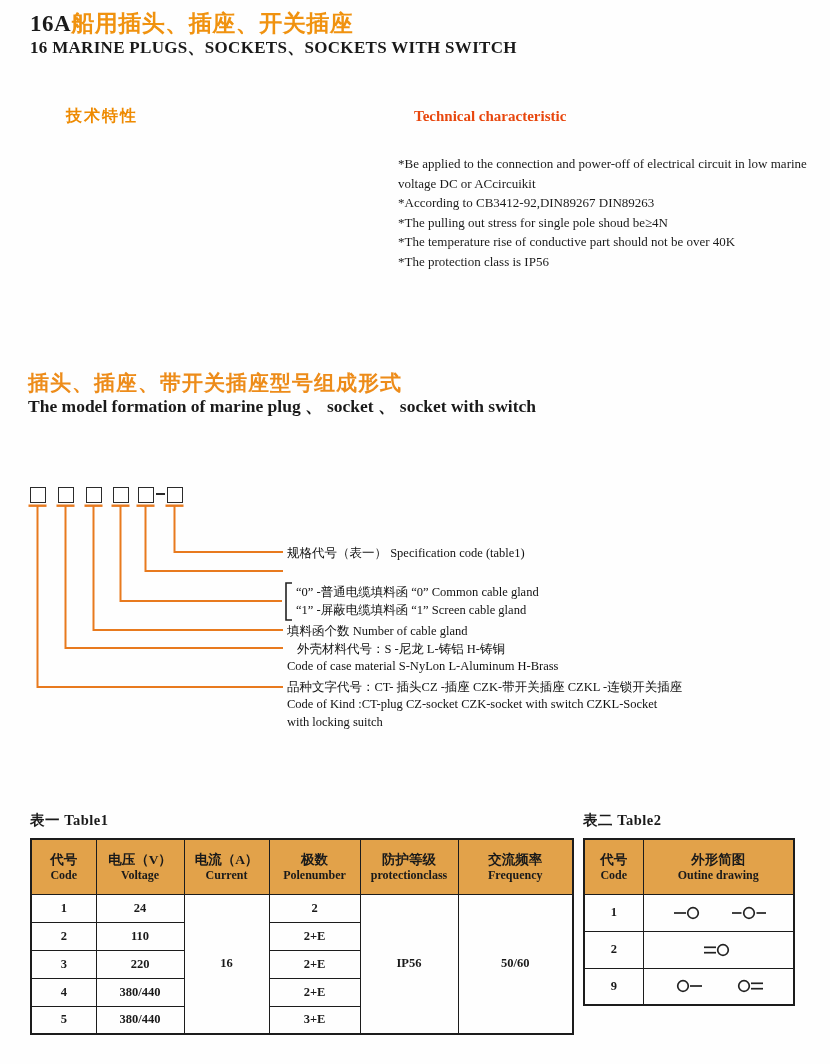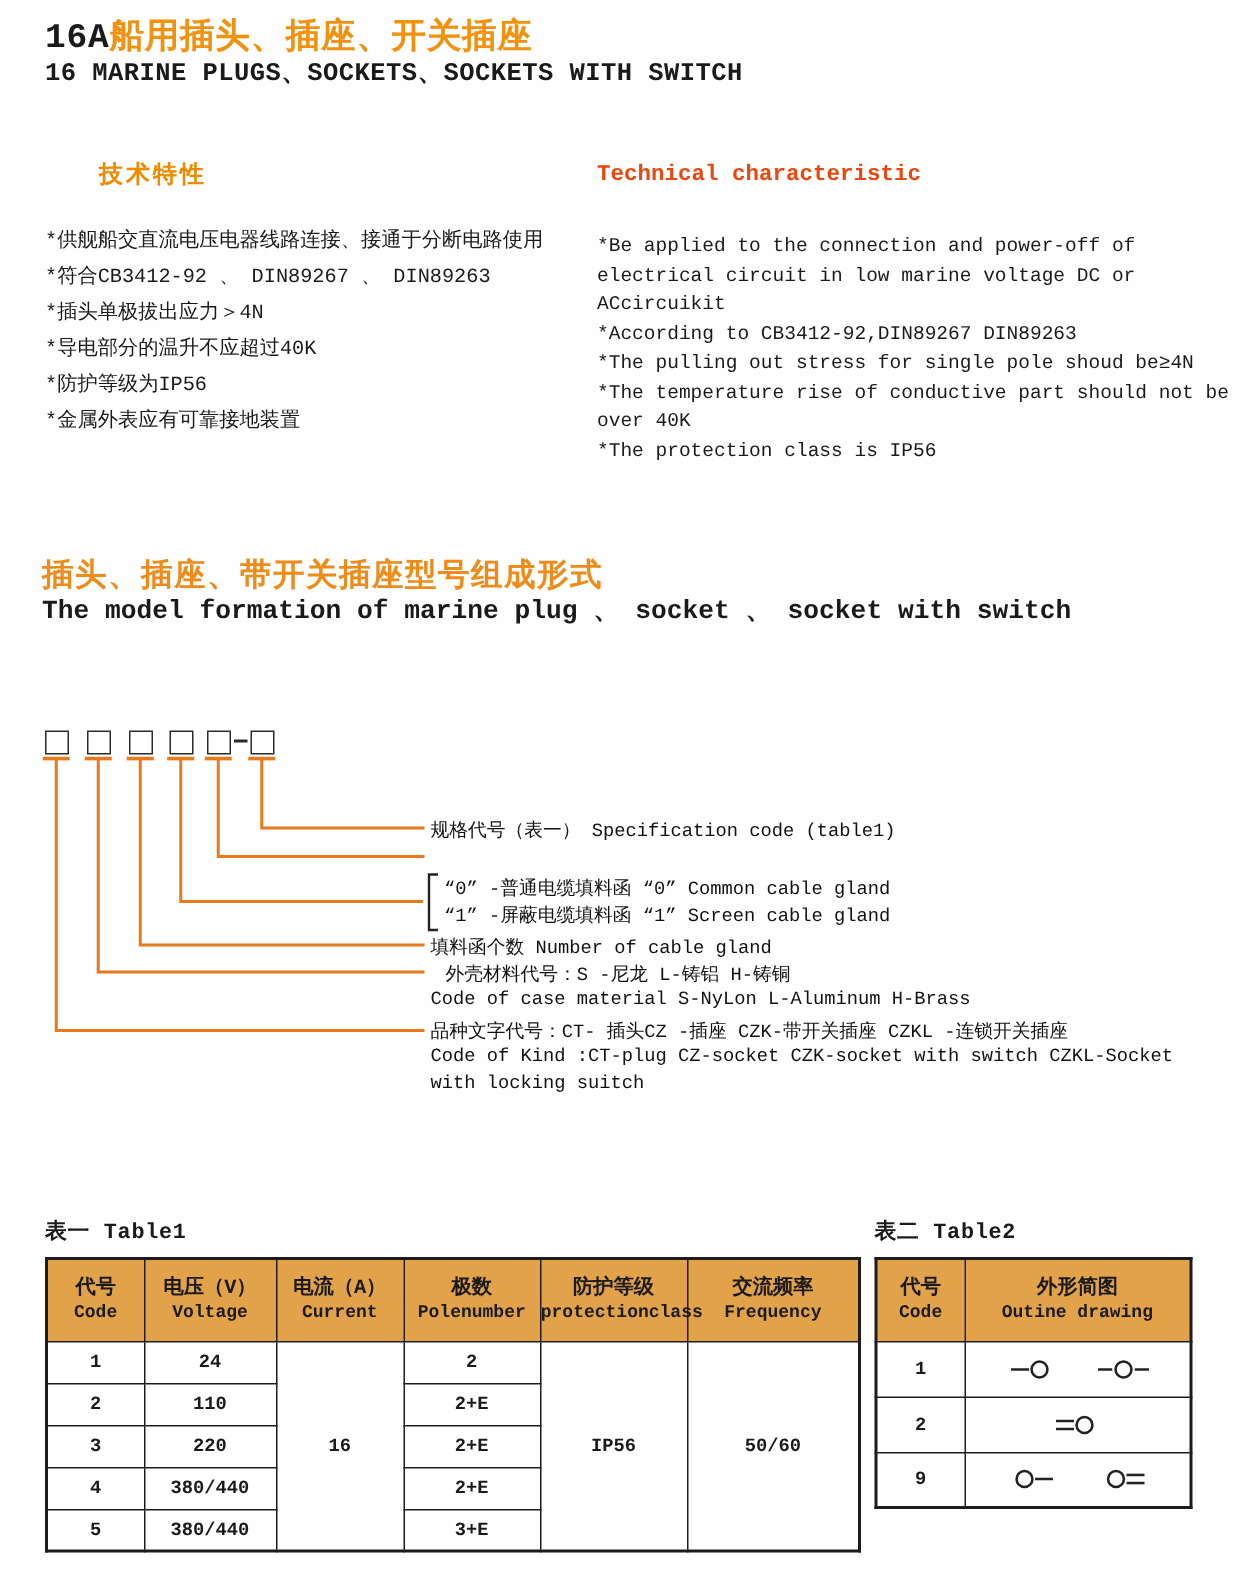--- a/index.html
+++ b/index.html
@@ -1,32 +1,32 @@
 <!DOCTYPE html>
 <html><head>
 <meta charset="utf-8">
 <style>
   html,body{margin:0;padding:0;background:#e9e9e9;}
   .page{
     position:relative;
     width:830px;height:1064px;
     background:#fefefe;
-    font-family:Liberation Mono, monospace;
+    font-family:Liberation Serif, serif;
     color:#1a1a1a;
     overflow:hidden;
     margin:0 auto;
   }
   .abs{position:absolute;}
   
   .title-line{left:30px;top:8px;font-size:23px;font-weight:bold;letter-spacing:0.5px;white-space:nowrap;}
   .title-cn{color:#f0920f;}
   .subtitle{left:30px;top:36px;font-size:17px;font-weight:bold;letter-spacing:0.3px;white-space:nowrap;}
   
   .tech-cn-heading{left:30px;top:106px;font-size:16px;font-weight:bold;color:#ee8a00;letter-spacing:2px;margin-left:36px;}
-  .tech-en-heading{left:398px;top:108px;font-size:15px;font-weight:bold;color:#e8470e;}
+  .tech-en-heading{left:414px;top:108px;font-size:15px;font-weight:bold;color:#e8470e;}
   .tech-cn-list{left:30px;top:150px;width:360px;font-size:13.5px;line-height:23px;}
   .tech-en-list{left:398px;top:154px;width:424px;font-size:13px;line-height:19.5px;}
   .tech-cn-list p,.tech-en-list p{margin:0;}
   .tech-cn-list p{margin-bottom:1px;}
   
   .model-heading-cn{left:28px;top:369px;font-size:21px;font-weight:bold;color:#ed8c1a;letter-spacing:1px;white-space:nowrap;}
   .model-heading-en{left:28px;top:394px;font-size:17.5px;font-weight:bold;white-space:nowrap;}
   
   .diagram-svg{left:0;top:0;width:830px;height:1064px;pointer-events:none;}
   .model-box{position:absolute;top:487px;width:14px;height:14px;border:1.6px solid #2b2b2b;background:#fff;}
@@ -49,28 +49,20 @@
 <div class="page">
 
   <div class="abs title-line">
     <span>16A</span><span class="title-cn">船用插头、插座、开关插座</span>
   </div>
   <div class="abs subtitle">16 MARINE PLUGS、SOCKETS、SOCKETS WITH SWITCH</div>
 
   <div class="abs tech-cn-heading">技术特性</div>
   <div class="abs tech-en-heading">Technical characteristic</div>
 
-  <div class="abs tech-cn-list">
-    <p>*供舰船交直流电压电器线路连接、接通于分断电路使用</p>
-    <p>*符合CB3412-92 、 DIN89267 、 DIN89263</p>
-    <p>*插头单极拔出应力＞4N</p>
-    <p>*导电部分的温升不应超过40K</p>
-    <p>*防护等级为IP56</p>
-    <p>*金属外表应有可靠接地装置</p>
-  </div>
 
   <div class="abs tech-en-list">
     <p>*Be applied to the connection and power-off of electrical circuit in low marine voltage DC or ACcircuikit</p>
     <p>*According to CB3412-92,DIN89267 DIN89263</p>
     <p>*The pulling out stress for single pole shoud be≥4N</p>
     <p>*The temperature rise of conductive part should not be over 40K</p>
     <p>*The protection class is IP56</p>
   </div>
 
   <div class="abs model-heading-en">The model formation of marine plug 、 socket 、 socket with switch</div>

